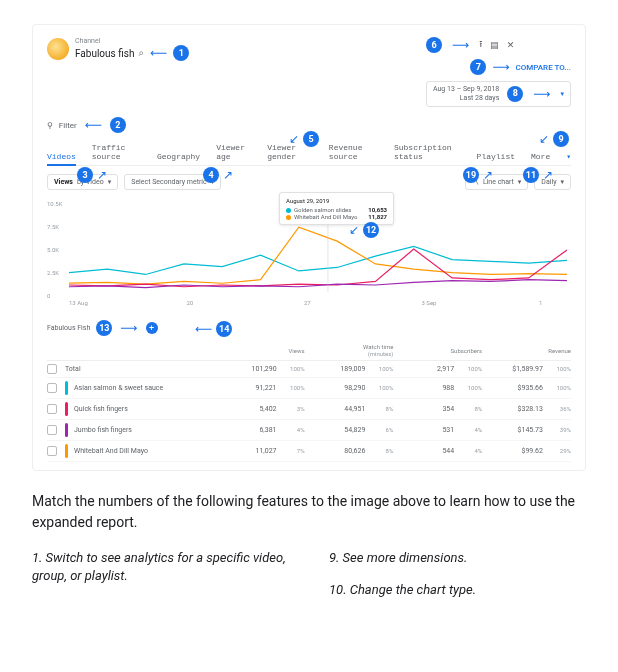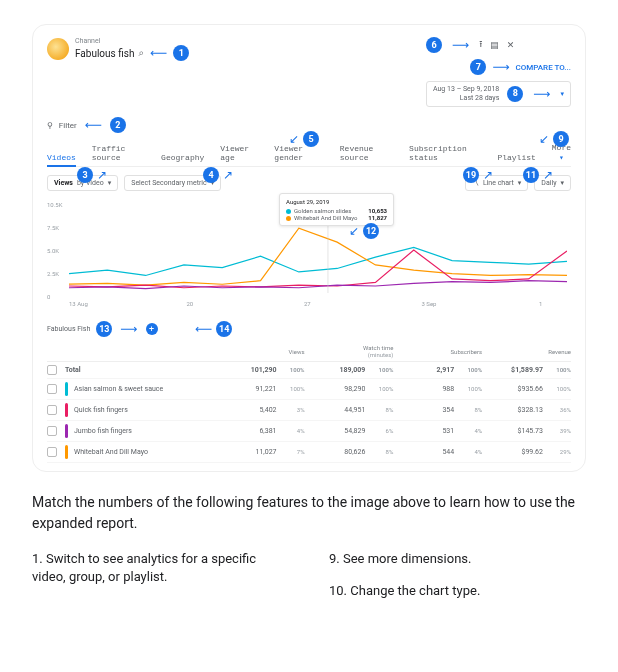--- a/index.html
+++ b/index.html
@@ -1,37 +1,37 @@
 <!DOCTYPE html>
 <html><head>
 <meta charset="utf-8">
 <style>
 html,body{margin:0;padding:0;font-family:-apple-system,BlinkMacSystemFont,"Segoe UI",Roboto,Arial,sans-serif;color:#202124;background:#fff;font-size:13px;}
 .page{width:618px;padding:24px 32px;box-sizing:border-box;}
 h1{font-size:22px;font-weight:400;margin:0 0 18px 0;}
-.shot{border:1px solid #eee;border-radius:14px;padding:12px 14px 8px 14px;position:relative;font-size:9px;color:#5f6368;}
+.shot{border:1px solid #eee;border-radius:4px;padding:12px 14px 8px 14px;position:relative;font-size:9px;color:#5f6368;}
 .badge{display:inline-flex;align-items:center;justify-content:center;width:16px;height:16px;border-radius:50%;background:#1a73e8;color:#fff;font-size:9px;font-weight:700;flex-shrink:0;}
 .arrow{font-size:12px;color:#1a73e8;margin:0 2px;line-height:1;}
 
 .top{display:flex;justify-content:space-between;align-items:flex-start;}
 .chan{display:flex;align-items:center;gap:6px;}
 .avatar{width:22px;height:22px;border-radius:50%;background:radial-gradient(circle at 40% 40%,#fde293,#f29900);}
 .chan-meta{display:flex;flex-direction:column;}
 .chan-label{font-size:7px;color:#80868b;}
 .chan-name{font-size:10px;color:#202124;display:flex;align-items:center;gap:4px;}
 .search-ico{font-size:10px;color:#5f6368;}
 .top-icons{display:flex;align-items:center;gap:8px;color:#5f6368;}
 .compare{color:#1a73e8;font-size:8px;font-weight:500;display:flex;align-items:center;gap:4px;margin-top:6px;justify-content:flex-end;}
 .daterange{border:1px solid #e0e0e0;border-radius:3px;padding:3px 6px;font-size:7px;line-height:1.3;color:#5f6368;margin-top:6px;display:flex;align-items:center;gap:8px;}
 .filter{display:flex;align-items:center;gap:6px;margin-top:10px;color:#5f6368;font-size:8px;}
 
 .tabs{display:flex;gap:16px;border-bottom:1px solid #eee;margin-top:10px;font-size:8px;color:#5f6368;align-items:flex-end;padding-bottom:4px;font-family:Liberation Mono, monospace;}
 .tab{cursor:pointer;}
 .tab.active{color:#1a73e8;border-bottom:2px solid #1a73e8;padding-bottom:3px;margin-bottom:-5px;}
-.more{display:flex;align-items:center;gap:1px;flex-direction:column;}
+.more{display:flex;align-items:center;gap:16px;}
 
 .controls{display:flex;align-items:center;margin-top:8px;gap:6px;font-size:7px;}
 .ctrl{border:1px solid #e0e0e0;border-radius:3px;padding:3px 6px;display:flex;align-items:center;gap:4px;color:#5f6368;}
 .ctrl .dd{font-size:7px;}
 .spacer{flex:1;}
 
 .chart-wrap{position:relative;height:110px;margin-top:6px;}
 .ylab{position:absolute;left:0;font-size:6px;color:#9aa0a6;}
 .xlab{position:absolute;bottom:0;font-size:6px;color:#9aa0a6;}
 svg.plot{position:absolute;left:22px;top:4px;right:4px;bottom:14px;width:calc(100% - 26px);height:calc(100% - 18px);}
@@ -47,21 +47,21 @@
 .num{text-align:right;display:flex;justify-content:flex-end;gap:6px;}
 .pct{color:#9aa0a6;width:22px;text-align:right;font-size:6px;}
 .rowmark{width:3px;height:14px;border-radius:2px;margin-right:2px;}
 .name-cell{display:flex;align-items:center;gap:4px;}
 .tbl-title{display:flex;align-items:center;gap:6px;margin-bottom:4px;}
 .plus{width:12px;height:12px;border-radius:50%;background:#1a73e8;color:#fff;display:inline-flex;align-items:center;justify-content:center;font-size:9px;}
 
 .caption{margin-top:20px;font-size:14px;line-height:1.5;}
 .cols{display:flex;gap:40px;margin-top:16px;font-size:13px;}
 .col{flex:1;}
-.item{margin-bottom:14px;line-height:1.35;}
+.item{margin-bottom:14px;line-height:1.35;font-style:italic;}
 
 .ann{position:absolute;display:flex;align-items:center;gap:2px;pointer-events:none;}
 </style>
 </head>
 <body>
 
 <div class="page">
 
   <div class="shot">
 
@@ -214,21 +214,21 @@
       </div>
       <div class="hdr" id="thdr">
           <div></div>
           <div></div>
           <div style="text-align: right;">Views</div>
           <div style="text-align: right;">Watch time<br><span class="sub">(minutes)</span></div>
           <div style="text-align: right;">Subscribers</div>
           <div style="text-align: right;">Revenue</div>
         </div>
       <div id="tbody">
-          <div class="trow" style="font-weight: 700;">
+          <div class="trow" style="font-weight: 400;">
             <div>
               <div class="cb"></div>
             </div>
             <div class="name-cell">
               <span>Total</span>
             </div>
             <div class="num">
               <span>101,290</span>
               <span class="pct">100%</span>
             </div>

